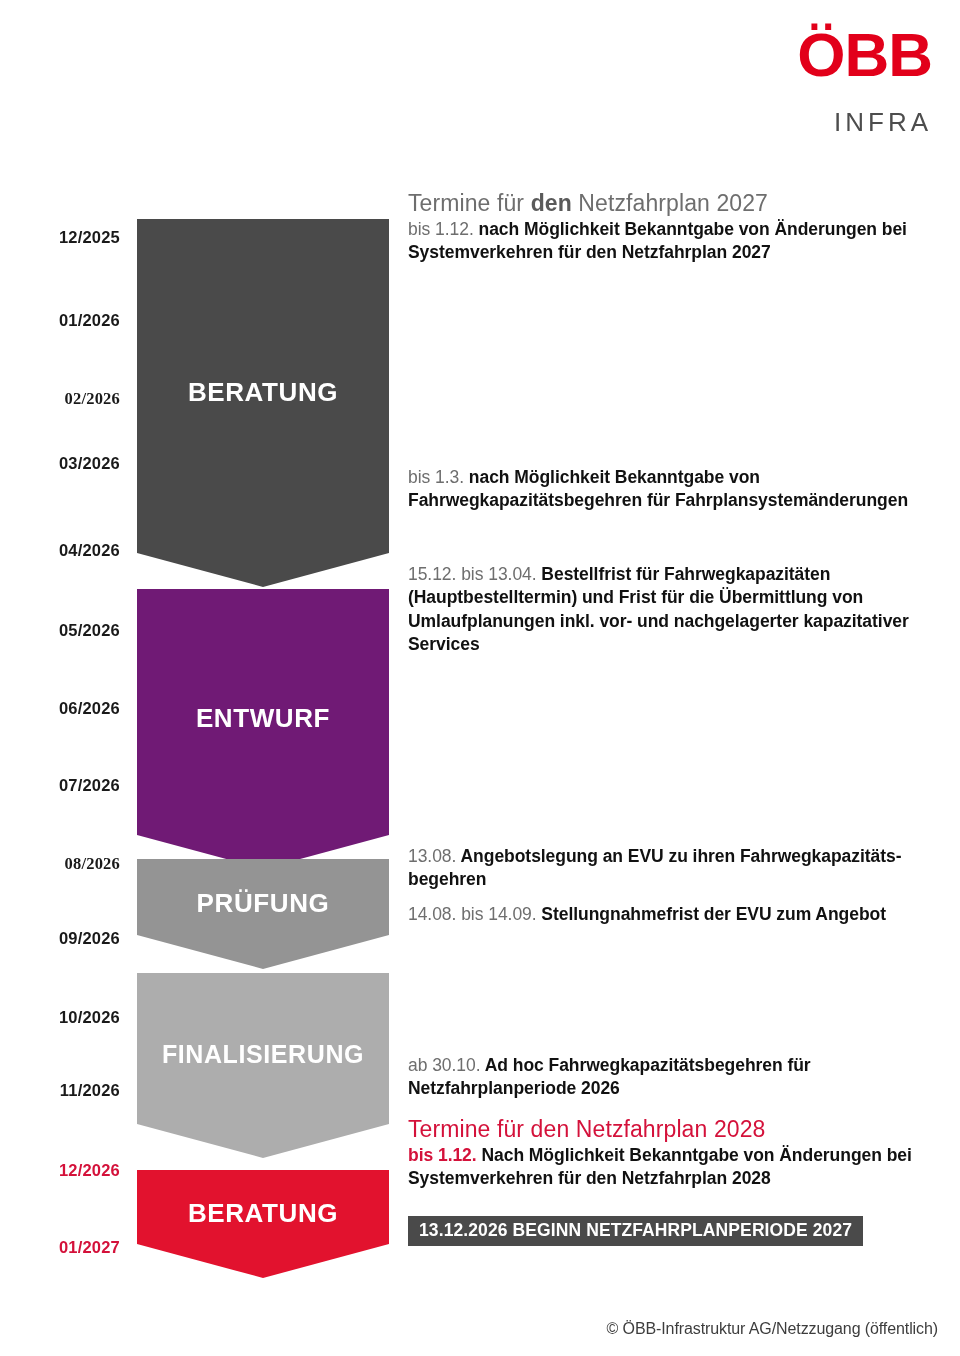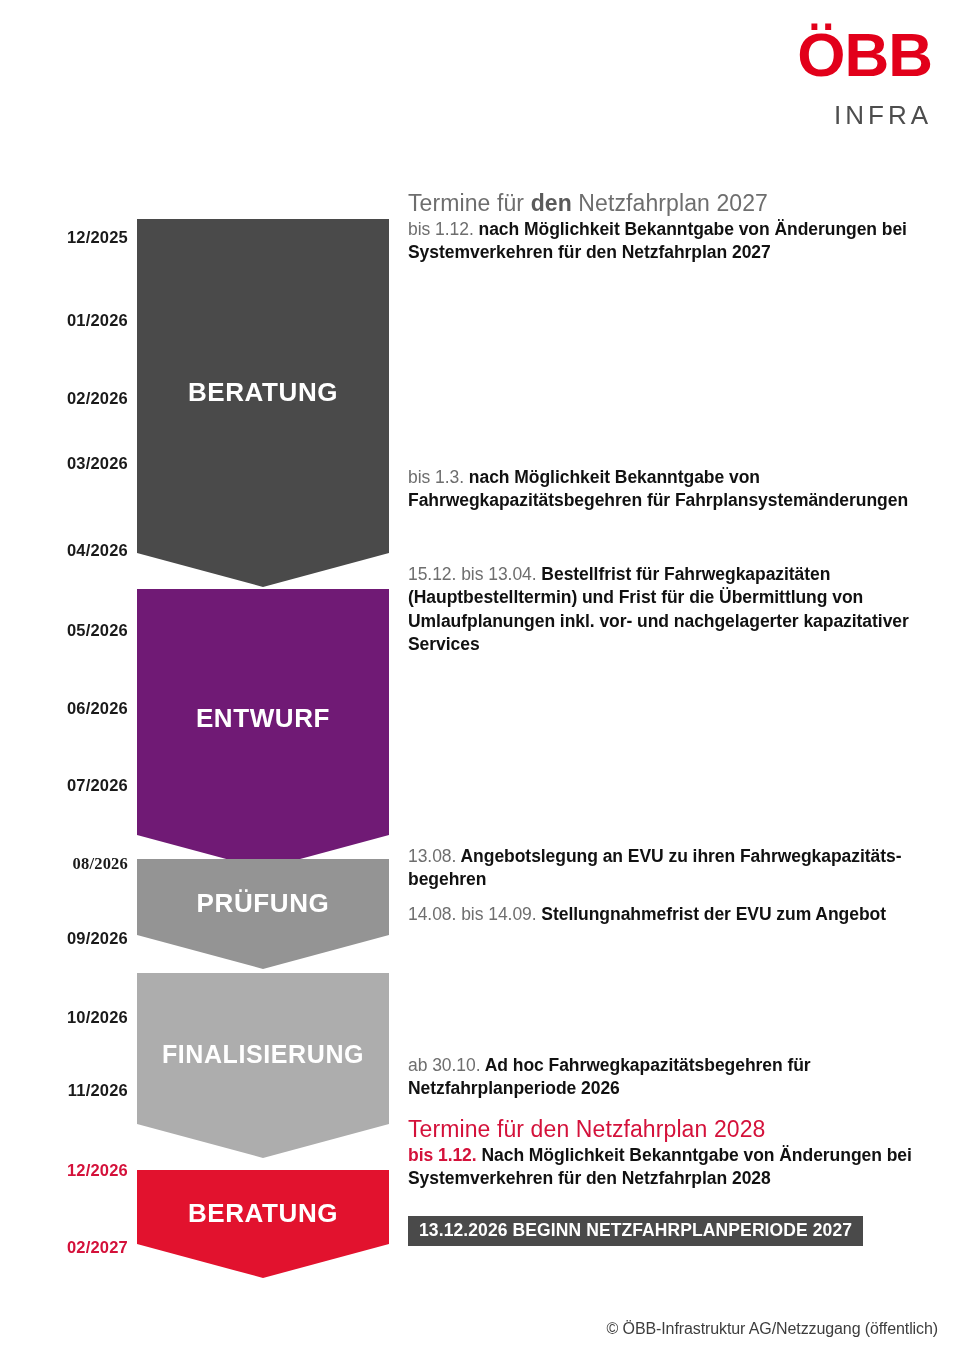--- a/index.html
+++ b/index.html
@@ -27,32 +27,31 @@
     font-size: 62px;
     font-weight: bold;
     color: #e2001a;
     letter-spacing: -1px;
     font-family: "Liberation Sans", sans-serif;
   }
   #logo-sub {
     font-size: 26px;
     letter-spacing: 4px;
     color: #4d4d4d;
-    margin-top: 16px;
+    margin-top: 23px;
     font-family: "Liberation Sans", sans-serif;
   }
 
   
   #month-scale {
     position: absolute;
     left: 0;
     top: 0;
     width: 132px;
     height: 1080px;
-    padding-left: 8px;
   }
   .month-label {
     position: absolute;
     width: 132px;
     text-align: right;
     padding-right: 12px;
     box-sizing: border-box;
     font-size: 16.5px;
     font-weight: bold;
     color: #1a1a1a;
@@ -155,32 +154,32 @@
 <body>
 
 <div id="logo-block">
   <div id="logo-mark">ÖBB</div>
   <div id="logo-sub">INFRA</div>
 </div>
 
 <div id="month-scale">
     <div class="month-label" style="top: 228px;">12/2025</div>
     <div class="month-label" style="top: 311px;">01/2026</div>
-    <div class="month-label" style="top: 389px;">02/2026</div>
+    <div class="month-label" style="top: 389px; font-family: Liberation Serif, serif;">02/2026</div>
     <div class="month-label" style="top: 454px;">03/2026</div>
     <div class="month-label" style="top: 541px;">04/2026</div>
     <div class="month-label" style="top: 621px;">05/2026</div>
     <div class="month-label" style="top: 699px;">06/2026</div>
     <div class="month-label" style="top: 776px;">07/2026</div>
     <div class="month-label" style="top: 854px; font-family: Liberation Serif, serif;">08/2026</div>
     <div class="month-label" style="top: 929px;">09/2026</div>
     <div class="month-label" style="top: 1008px;">10/2026</div>
     <div class="month-label" style="top: 1081px;">11/2026</div>
     <div class="month-label accent" style="top: 1161px;">12/2026</div>
-    <div class="month-label accent" style="top: 1238px;">02/2027</div>
+    <div class="month-label accent" style="top: 1238px;">01/2027</div>
   </div>
 
 <div id="phases">
     <div class="phase" style="top: 183px; height: 368px; background: rgb(74, 74, 74);">
       <div class="phase-label">BERATUNG</div>
     </div>
     <div class="phase" style="top: 553px; height: 280px; background: #701a75;">
       <div class="phase-label">ENTWURF</div>
     </div>
     <div class="phase" style="top: 823px; height: 110px; background: rgb(148, 148, 148);">

